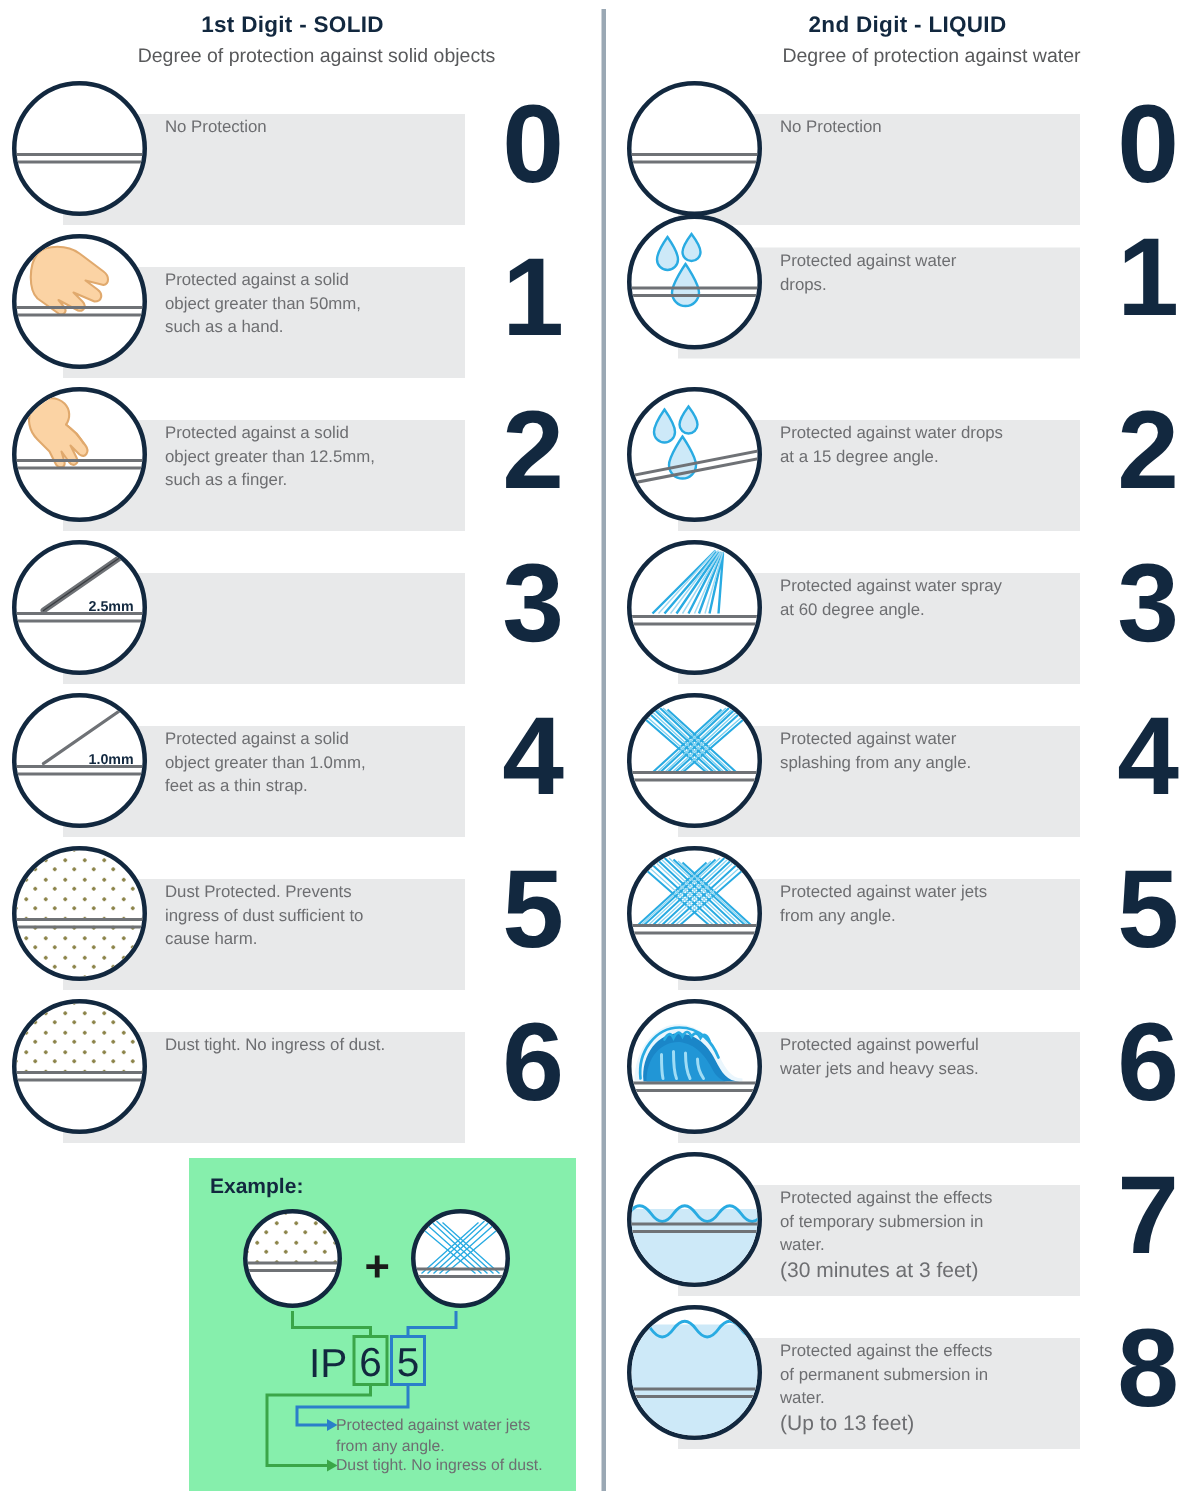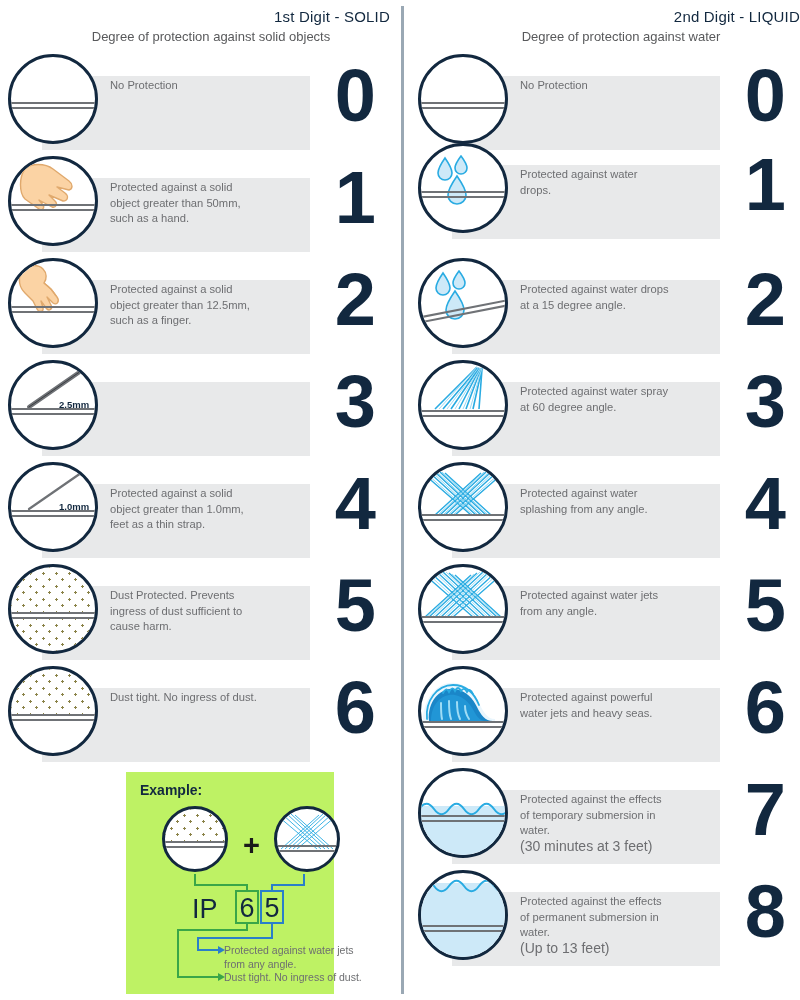--- a/index.html
+++ b/index.html
@@ -16,22 +16,22 @@
   .col-liquid{left:410px;}
 
   .divider{
     position:absolute;left:401px;top:6px;width:3px;height:988px;
     background:#9aa8b4;
   }
 
   
   .hdr{position:absolute;left:0;width:390px;text-align:center;}
   .hdr-title{
-    font-size:15px;font-weight:normal;color:#12283f;
-    letter-spacing:.2px;line-height:18px;text-align:right;
+    font-size:15px;font-weight:bold;color:#12283f;
+    letter-spacing:.2px;line-height:18px;
   }
   .hdr-sub{
     font-size:13px;color:#58595b;line-height:17px;margin-top:2px;margin-left:32px;
   }
   .col-solid .hdr{top:8px;}
   .col-liquid .hdr{top:8px;}
 
   
   .row{position:absolute;left:0;width:390px;height:96px;}
   .band{
@@ -67,36 +67,36 @@
         background-size:13px 13px,13px 13px;
         background-position:0 0,6px 6px;}
   .dust.full{height:100%;}
 
   .water-fill{position:absolute;left:0;right:0;bottom:0;background:#cde9f8;}
 
   svg{display:block;}
 
   
   .example{
-    position:absolute;left:126px;top:772px;width:208px;height:222px;
-    background:#bef264;
+    position:absolute;left:126px;top:772px;width:258px;height:222px;
+    background:#86efac;
   }
   .example-title{
     position:absolute;left:14px;top:10px;
     font-size:14px;font-weight:bold;color:#12283f;
   }
   .ex-circle{
     position:absolute;width:66px;height:66px;border:3px solid #12283f;
     border-radius:50%;background:#fff;overflow:hidden;box-sizing:border-box;
   }
   .ex-plus{
     position:absolute;left:117px;top:57px;font-size:29px;font-weight:bold;color:#1a1a1a;
   }
   .ip-label{
-    position:absolute;left:66px;top:122px;
+    position:absolute;left:80px;top:122px;
     font-size:27px;color:#12283f;letter-spacing:0px;font-family:"Liberation Sans", sans-serif;
   }
   .ip-box{
     position:absolute;top:118px;width:24px;height:34px;box-sizing:border-box;
     font-size:27px;line-height:32px;text-align:center;color:#12283f;
   }
   .ip-box-6{left:109px;border:2px solid #3aa648;}
   .ip-box-5{left:134px;border:2px solid #2a7fc9;}
   .ex-note{
     position:absolute;font-size:10.5px;line-height:13.5px;color:#6d6e71;

